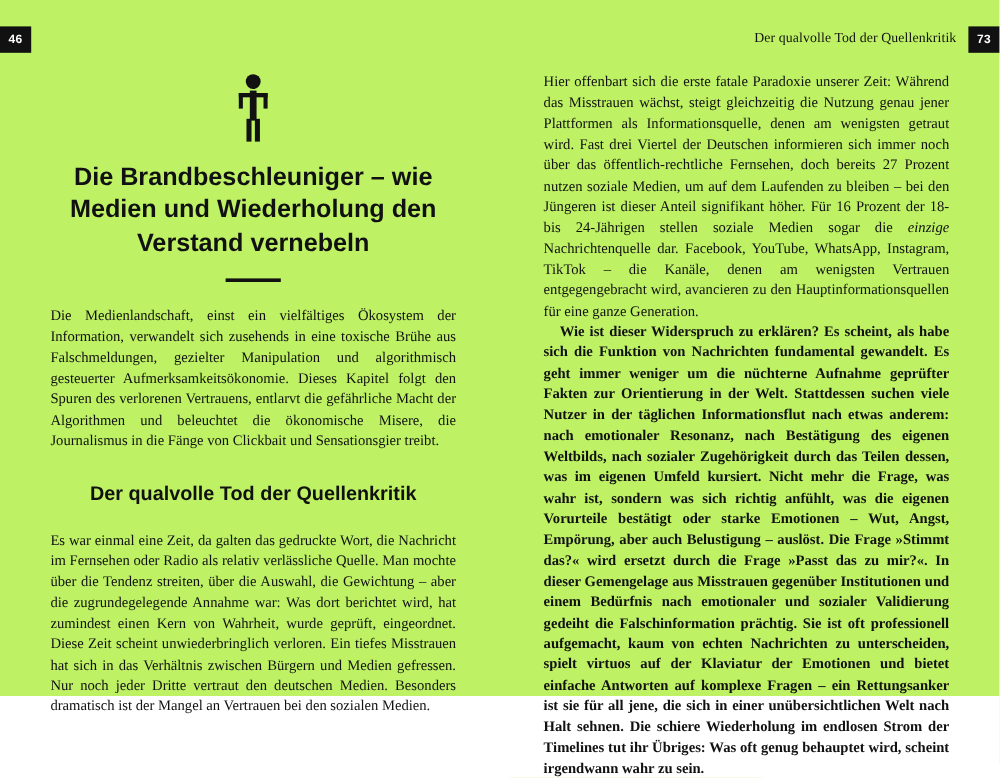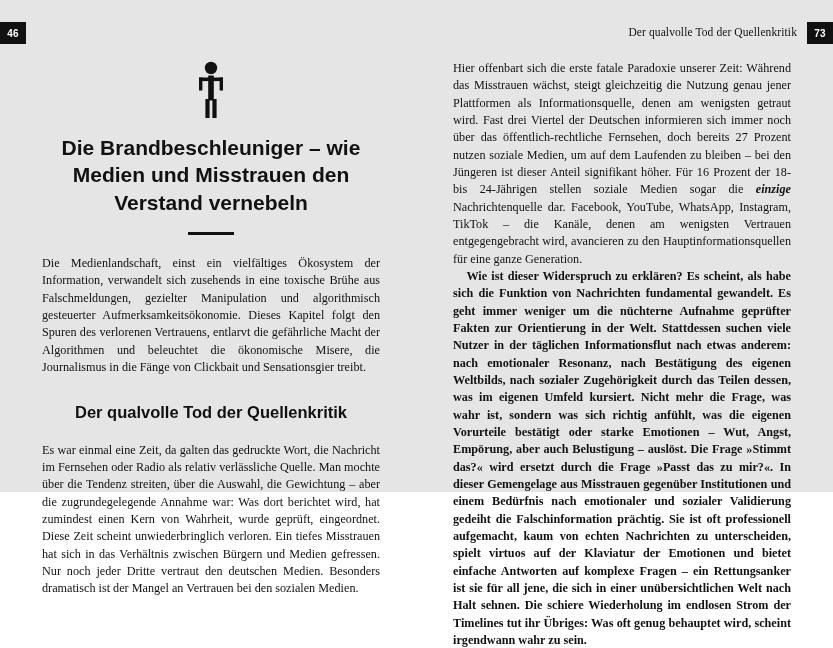--- a/index.html
+++ b/index.html
@@ -10,22 +10,22 @@
   body {
     width: 833px;
     height: 648px;
     overflow: hidden;
     font-family: "Liberation Serif", serif;
     color: #111111;
   }
   .page {
     position: relative;
     width: 833px;
-    height: 492px;
-    background: #e5e5e5;
+    height: 580px;
+    background: #bef264;
     box-sizing: border-box;
   }
 
   
   .header {
     position: absolute;
     top: 22px;
     left: 0;
     width: 833px;
     height: 22px;
@@ -113,21 +113,21 @@
     font-weight: bold;
   }
   .chapter-title {
     font-family: "Liberation Sans", sans-serif;
     font-weight: bold;
     font-size: 16.5px;
     text-align: center;
     margin: 26px 0 18px 0;
     line-height: 1.3;
   }
-  .it { font-style: italic; font-weight: bold; }
+  .it { font-style: italic; }
 </style>
 </head>
 <body>
 
 <div class="page">
 
   <div class="header">
     <div class="folio folio-left">46</div>
     <div class="folio folio-right">73</div>
     <div class="running-head">Der qualvolle Tod der Quellenkritik</div>
@@ -138,21 +138,21 @@
     <div class="opener">
       <svg class="opener-icon" viewBox="0 0 34 60" aria-hidden="true">
         <circle cx="17" cy="8" r="6.2" fill="#111111"></circle>
         <rect x="14.2" y="15.5" width="5.6" height="25" fill="#111111"></rect>
         <rect x="5" y="17.5" width="24" height="3.6" fill="#111111"></rect>
         <rect x="5" y="17.5" width="3.4" height="13" fill="#111111"></rect>
         <rect x="25.6" y="17.5" width="3.4" height="13" fill="#111111"></rect>
         <rect x="11.4" y="39" width="4.2" height="19" fill="#111111"></rect>
         <rect x="18.4" y="39" width="4.2" height="19" fill="#111111"></rect>
       </svg>
-      <h2 class="part-title">Die Brandbeschleuniger – wie Medien und Misstrauen den Verstand vernebeln</h2>
+      <h2 class="part-title">Die Brandbeschleuniger – wie Medien und Wiederholung den Verstand vernebeln</h2>
       <div class="rule"></div>
     </div>
 
     <p class="body">Die Medienlandschaft, einst ein vielfältiges Ökosystem der Information, verwandelt sich zusehends in eine toxische Brühe aus Falschmeldungen, gezielter Manipulation und algorithmisch gesteuerter Aufmerksamkeitsökonomie. Dieses Kapitel folgt den Spuren des verlorenen Vertrauens, entlarvt die gefährliche Macht der Algorithmen und beleuchtet die ökonomische Misere, die Journalismus in die Fänge von Clickbait und Sensationsgier treibt.</p>
 
     <h3 class="chapter-title">Der qualvolle Tod der Quellenkritik</h3>
 
     <p class="body">Es war einmal eine Zeit, da galten das gedruckte Wort, die Nachricht im Fernsehen oder Radio als relativ verlässliche Quelle. Man mochte über die Tendenz streiten, über die Auswahl, die Gewichtung – aber die zugrundegelegende Annahme war: Was dort berichtet wird, hat zumindest einen Kern von Wahrheit, wurde geprüft, eingeordnet. Diese Zeit scheint unwiederbringlich verloren. Ein tiefes Misstrauen hat sich in das Verhältnis zwischen Bürgern und Medien gefressen. Nur noch jeder Dritte vertraut den deutschen Medien. Besonders dramatisch ist der Mangel an Vertrauen bei den sozialen Medien.</p>
   </div>
 

